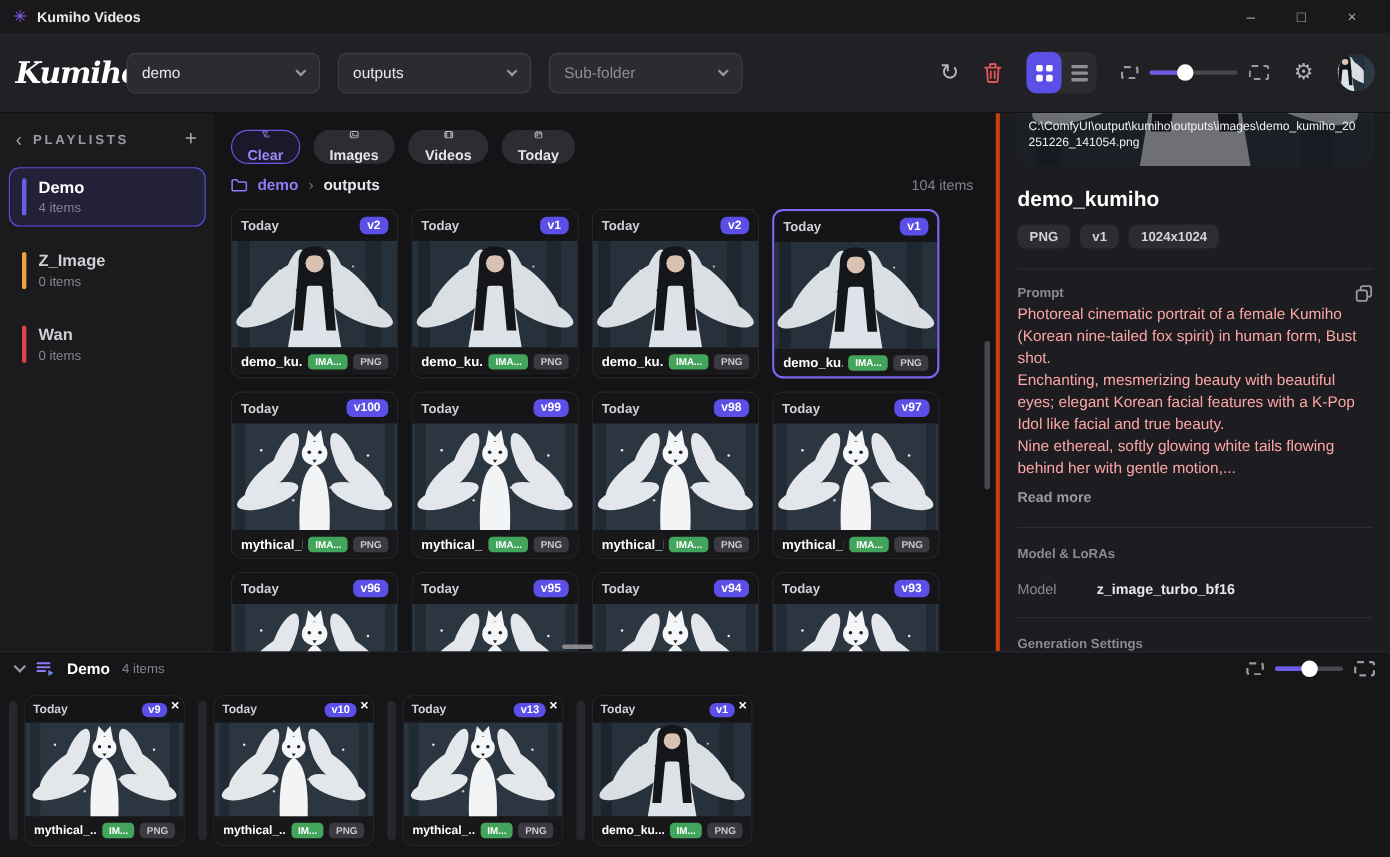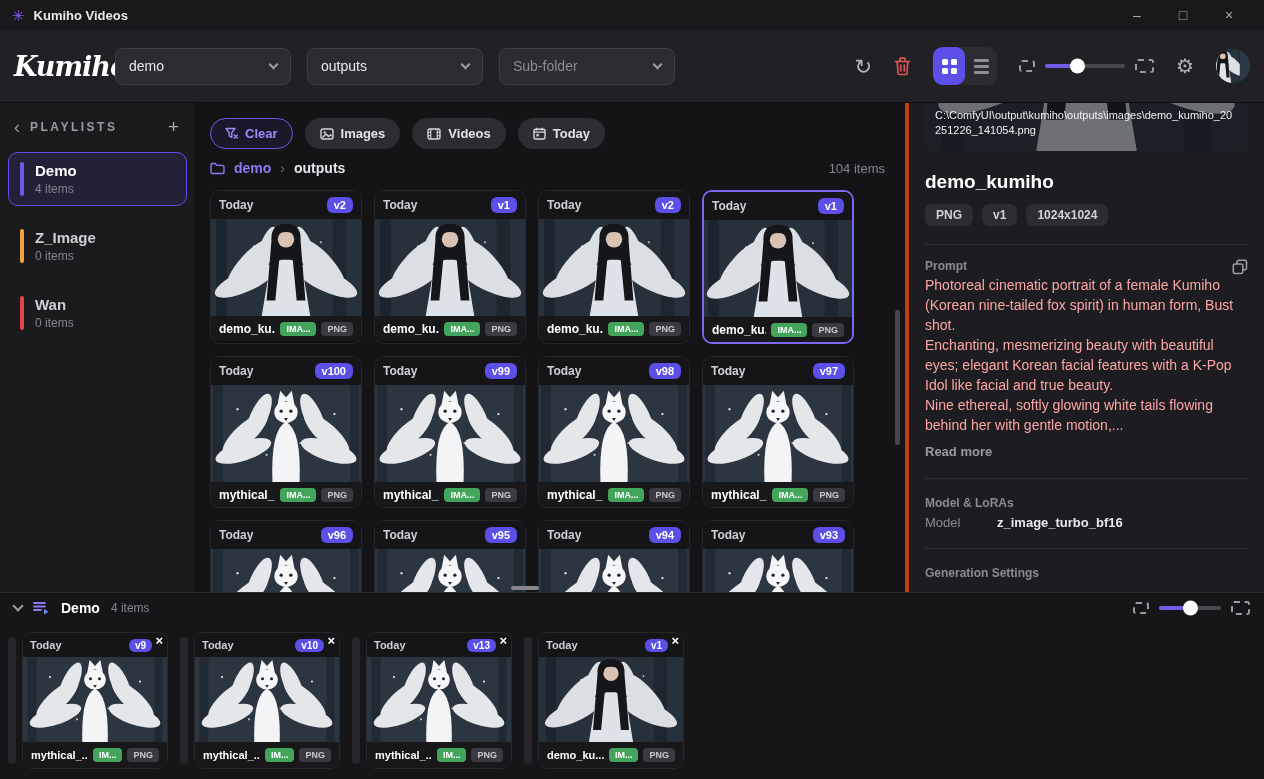--- a/index.html
+++ b/index.html
@@ -61,21 +61,21 @@
   .playlist.selected .pl-name { color:#ffffff; }
   .pl-count { font-size:12px; color:#85858d; margin-top:3px; }
 
   
   .main { flex:1; background:#141417; padding:15px 20px 0 14px; position:relative; overflow:hidden; min-width:0; }
   .search-row { display:flex; align-items:center; gap:12px; margin-bottom:11px; }
   .search-box { width:330px; height:34px; background:#26262b; border-radius:10px; display:flex; align-items:center; padding:0 11px; gap:8px; flex:none; }
   .search-box input { flex:1; background:transparent; border:none; outline:none; color:#e8e8ec; font-size:14px; font-family:inherit; }
   .search-box input::placeholder { color:#6d6d76; }
   .pill { height:31px; border-radius:16px; background:#2c2c31; border:1px solid transparent; color:#e4e4e8;
-    font-size:13px; font-weight:600; display:flex; align-items:center; gap:7px; padding:0 14px; cursor:default; font-family:inherit; }
+    font-size:13px; font-weight:600; display:flex; align-items:center; gap:7px; padding:0 14px; cursor:default; font-family:inherit;flex-direction:column; }
   .pill.clear { background:rgba(91,79,232,0.10); border-color:#6a5ae8; color:#9c8cf8; }
   .crumb-row { display:flex; align-items:center; gap:9px; margin-bottom:14px; }
   .crumb-root { color:#8d7bf5; font-size:14px; font-weight:600; }
   .crumb-sep { color:#6d6d76; font-size:14px; }
   .crumb-leaf { color:#e6e6ea; font-size:14px; font-weight:600; }
   .items-count { margin-left:auto; color:#85858d; font-size:13px; }
 
   .grid { display:grid; grid-template-columns:repeat(4,152px); gap:12px; }
   .card { width:152px; background:#101013; border:1px solid #27272c; border-radius:10px; overflow:hidden; position:relative; }
   .card.selected { border:2px solid #7b68f5; }
@@ -100,21 +100,21 @@
   .preview .path-overlay { position:absolute; inset:0; background:rgba(18,18,24,0.55); color:#eef0f3;
     font-size:11px; line-height:15px; padding:5px 10px; word-break:break-all; }
   .detail-title { color:#ffffff; font-size:19px; font-weight:700; margin-bottom:11px; }
   .badges-row { display:flex; gap:9px; }
   .dbadge { background:#2c2c31; color:#d2d2d7; font-size:12px; font-weight:600; padding:4px 11px; border-radius:7px; }
   .divider { border:none; border-top:1px solid #2e2e33; margin:18px 0 14px; }
   .sec-label { color:#8a8a92; font-size:12px; font-weight:700; }
   .prompt-head { display:flex; align-items:flex-start; justify-content:space-between; }
   .prompt-text { color:#fca5a5; font-size:14px; line-height:20px; white-space:pre-line; }
   .read-more { color:#9a9aa2; font-size:13px; font-weight:700; margin-top:9px; display:inline-block; }
-  .model-row { display:flex; margin-top:4px; font-size:13px; }
+  .model-row { display:flex; margin-top:16px; font-size:13px; }
   .model-label { color:#8a8a92; width:72px; }
   .model-value { color:#e8e8ec; font-weight:600; }
 
   
   .bottom { height:187px; background:#161619; border-top:1px solid #2b2b30; flex:none; display:flex; flex-direction:column; }
   .bottom-head { height:29px; display:flex; align-items:center; gap:11px; padding:0 14px; }
   .bp-chev { width:8px; height:8px; border-right:2px solid #9a9aa0; border-bottom:2px solid #9a9aa0; transform:rotate(45deg); margin-top:-4px; }
   .bp-name { color:#ffffff; font-weight:700; font-size:14px; }
   .bp-count { color:#85858d; font-size:12px; }
   .bp-right { margin-left:auto; display:flex; align-items:center; gap:10px; }

